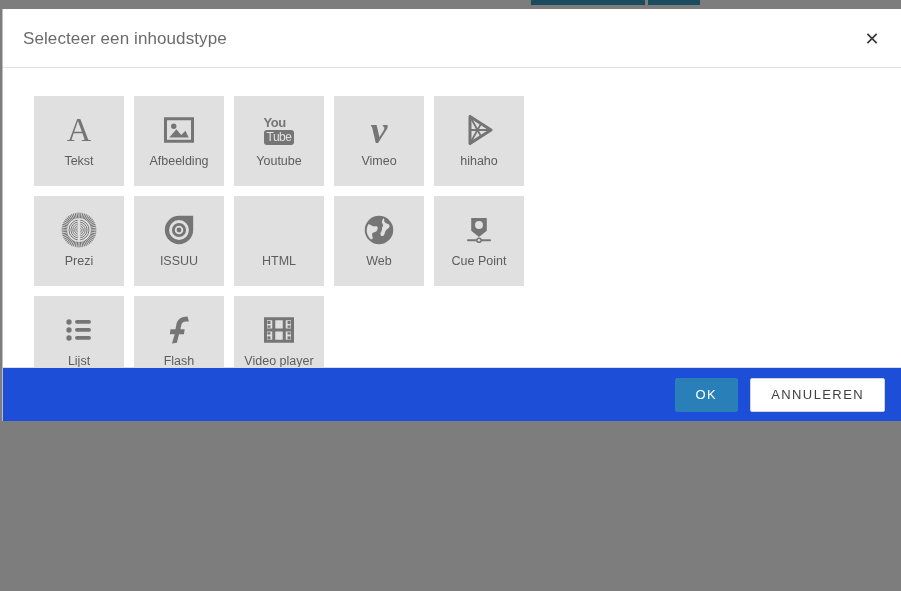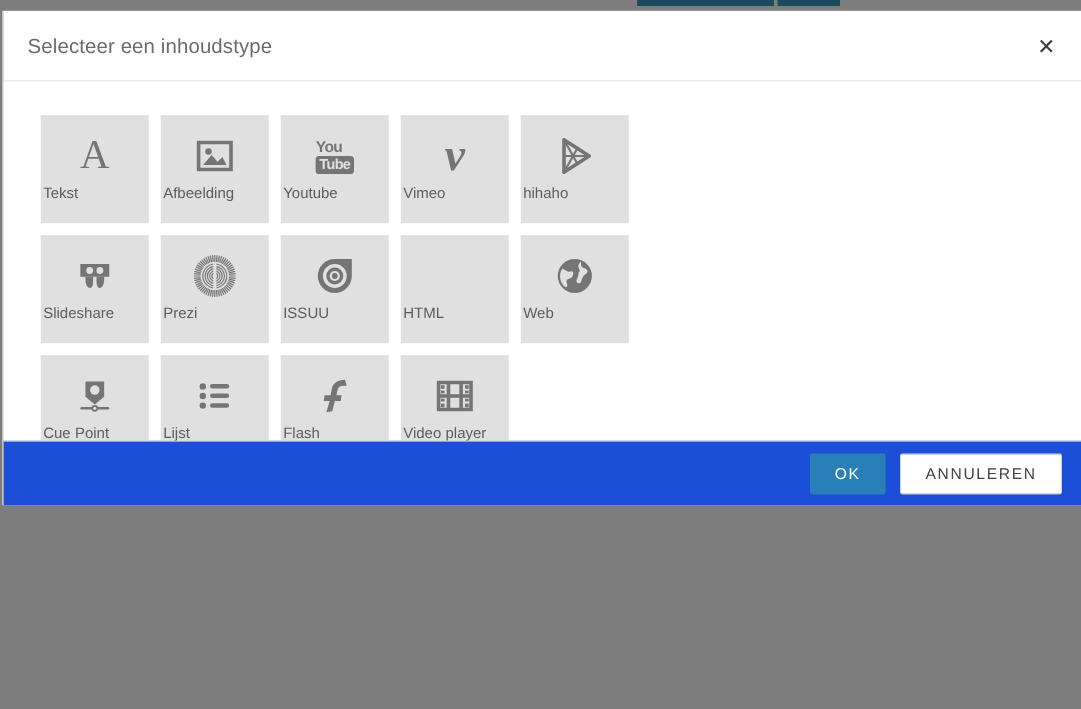--- a/index.html
+++ b/index.html
@@ -125,20 +125,21 @@
     align-items: center;
     justify-content: center;
     color: #757575;
   }
   .tile-icon svg { display: block; }
   .tile-label {
     margin-top: 4px;
     font-size: 12.5px;
     line-height: 15px;
     color: #5d5d5d;
+    text-align: center;
     width: 86px;
     word-wrap: break-word;
   }
 
   
   .glyph-A {
     font-family: "Liberation Serif", serif;
     font-size: 34px;
     line-height: 34px;
     color: #757575;
@@ -161,21 +162,21 @@
     font-size: 13px;
     font-weight: bold;
     color: #757575;
     letter-spacing: -0.5px;
   }
   .yt-tube {
     margin-top: 1px;
     background: #757575;
     color: #e0e0e0;
     font-size: 12px;
-    font-weight: bold;
+    font-weight: normal;
     padding: 1px 3px 2px 3px;
     border-radius: 3px;
     letter-spacing: -0.5px;
   }
   .glyph-vimeo {
     font-family: "Liberation Serif", serif;
     font-size: 38px;
     line-height: 34px;
     font-weight: bold;
     font-style: italic;
@@ -267,32 +268,20 @@
           <div class="tile-label">Vimeo</div>
         </div>
         <div class="tile">
           <div class="tile-icon">
             <svg width="36" height="36" viewBox="0 0 48 48" fill="#757575">
               <path d="M12 6 L40 24 L12 42 Z" fill="none" stroke="#757575" stroke-width="4" stroke-linejoin="round"></path>
               <path d="M12 6 L12 42 L40 24 Z M12 24 L40 24 M12 6 L27 33 M12 42 L27 15" fill="none" stroke="#757575" stroke-width="2.4"></path>
             </svg>
           </div>
           <div class="tile-label">hihaho</div>
-        </div>
-        <div class="tile">
-          <div class="tile-icon">
-            <svg width="34" height="34" viewBox="0 0 48 48" fill="#757575">
-              <path d="M7 10h34v15H7z"></path>
-              <circle cx="18" cy="17.5" r="4" fill="#e0e0e0"></circle>
-              <circle cx="30" cy="17.5" r="4" fill="#e0e0e0"></circle>
-              <path d="M13 25c0 0 -1 13 5 13 4 0 4-6 4-10V25z"></path>
-              <path d="M35 25c0 0 1 13 -5 13 -4 0 -4-6 -4-10V25z"></path>
-            </svg>
-          </div>
-          <div class="tile-label">Slideshare</div>
         </div>
         <div class="tile">
           <div class="tile-icon">
             <svg width="38" height="38" viewBox="0 0 48 48" fill="#757575">
               <circle cx="24" cy="24" r="3" fill="none" stroke="#757575" stroke-width="1.2"></circle>
               <circle cx="24" cy="24" r="5.4" fill="none" stroke="#757575" stroke-width="1.2"></circle>
               <circle cx="24" cy="24" r="7.800000000000001" fill="none" stroke="#757575" stroke-width="1.2"></circle>
               <circle cx="24" cy="24" r="10.200000000000001" fill="none" stroke="#757575" stroke-width="1.2"></circle>
               <circle cx="24" cy="24" r="12.600000000000001" fill="none" stroke="#757575" stroke-width="1.2"></circle>
               <line x1="39.00" y1="24.00" x2="46.00" y2="24.00" stroke="#757575" stroke-width="1.3"></line>

